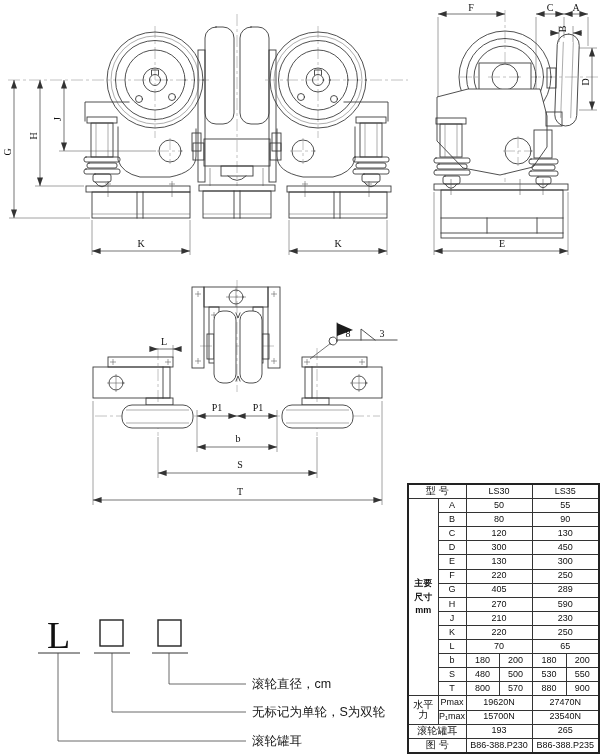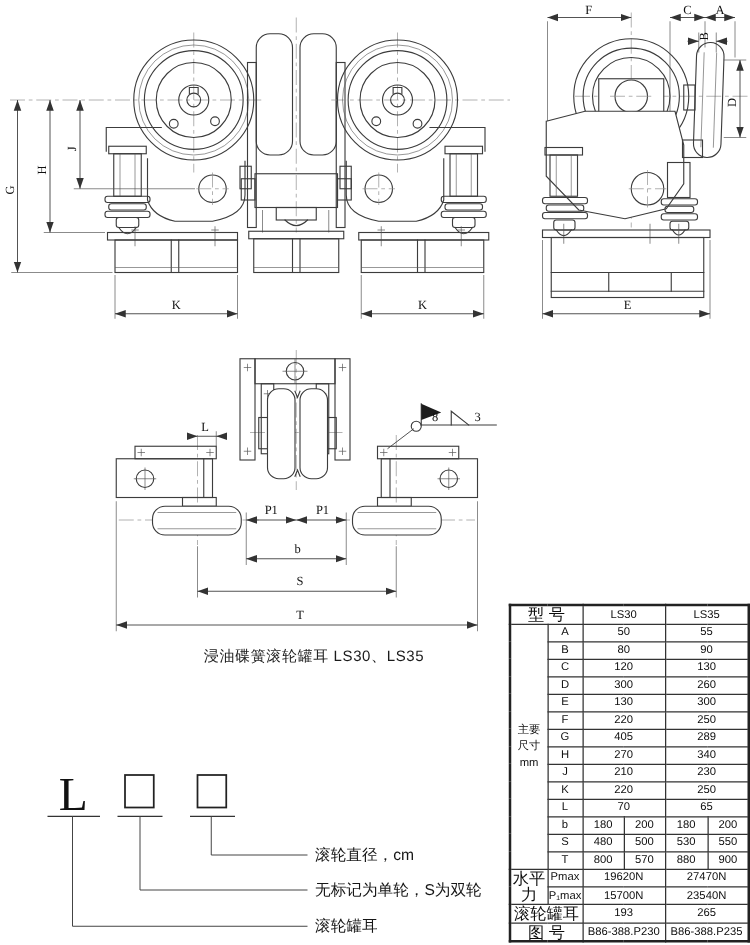--- a/index.html
+++ b/index.html
@@ -18,22 +18,22 @@
   
   .caption{position:absolute;left:163px;top:517px;font-size:12px;letter-spacing:0.5px;color:#1b1b1b;}
   
   .desig-label{font-size:12.5px;fill:#161616;font-family:"Liberation Sans",sans-serif;}
   .desig-prefix{font-family:"Liberation Serif",serif;font-size:38px;fill:#111;}
   
   table.spec{position:absolute;left:407px;top:483px;width:191px;height:271px;
      border-collapse:collapse;table-layout:fixed;border:2px solid #222;}
   table.spec td{border:1px solid #333;text-align:center;vertical-align:middle;
      padding:0;font-size:9px;line-height:1.05;color:#0e0e0e;height:13px;overflow:hidden;}
-  table.spec td.cn{font-size:13px;}
-  table.spec td.group{font-size:9px;line-height:1.5;}
+  table.spec td.cn{font-size:10px;}
+  table.spec td.group{font-size:9px;line-height:1.5;font-weight:bold;}
 </style>
 </head>
 <body>
 
 <div class="page">
 
   <svg style="left:0;top:0" width="600" height="262" viewBox="0 0 600 262">
     <defs>
       <marker id="ar1" markerUnits="userSpaceOnUse" markerWidth="10" markerHeight="8" refX="8.6" refY="4" orient="auto-start-reverse">
         <path d="M0,1 L8.6,4 L0,7 Z" fill="#333"></path>
@@ -306,21 +306,20 @@
       <path class="el" d="M158,437 V478 M317,437 V478"></path>
       <line class="dl" x1="158" y1="473" x2="317" y2="473" marker-start="url(#ar2)" marker-end="url(#ar2)"></line>
       <text class="dt" x="240" y="468">S</text>
 
       <path class="el" d="M93,401 V505 M382,401 V505"></path>
       <line class="dl" x1="93" y1="500" x2="382" y2="500" marker-start="url(#ar2)" marker-end="url(#ar2)"></line>
       <text class="dt" x="240" y="495">T</text>
     </g>
   </svg>
 
-  <div class="caption">浸油碟簧滚轮罐耳 LS30、LS35</div>
 
   <svg style="left:30px;top:600px" width="370" height="156" viewBox="30 600 370 156">
     <text class="desig-prefix" x="47" y="648">L</text>
     <rect x="100" y="620" width="23" height="26" fill="none" stroke="#222" stroke-width="1.4"></rect>
     <rect x="158" y="620" width="23" height="26" fill="none" stroke="#222" stroke-width="1.4"></rect>
     <path d="M38,653 H80 M94,653 H130 M152,653 H188" stroke="#333" stroke-width="1" fill="none"></path>
     <path d="M169,653 V684 H246" stroke="#444" stroke-width="0.8" fill="none"></path>
     <path d="M112,653 V712 H246" stroke="#444" stroke-width="0.8" fill="none"></path>
     <path d="M58,653 V741 H246" stroke="#444" stroke-width="0.8" fill="none"></path>
     <text class="desig-label" x="252" y="688">滚轮直径，cm</text>
@@ -355,41 +354,41 @@
           <td colspan="2">90</td>
         </tr>
         <tr>
           <td>C</td>
           <td colspan="2">120</td>
           <td colspan="2">130</td>
         </tr>
         <tr>
           <td>D</td>
           <td colspan="2">300</td>
-          <td colspan="2">260</td>
+          <td colspan="2">450</td>
         </tr>
         <tr>
           <td>E</td>
           <td colspan="2">130</td>
           <td colspan="2">300</td>
         </tr>
         <tr>
           <td>F</td>
           <td colspan="2">220</td>
           <td colspan="2">250</td>
         </tr>
         <tr>
           <td>G</td>
           <td colspan="2">405</td>
           <td colspan="2">289</td>
         </tr>
         <tr>
           <td>H</td>
           <td colspan="2">270</td>
-          <td colspan="2">340</td>
+          <td colspan="2">590</td>
         </tr>
         <tr>
           <td>J</td>
           <td colspan="2">210</td>
           <td colspan="2">230</td>
         </tr>
         <tr>
           <td>K</td>
           <td colspan="2">220</td>
           <td colspan="2">250</td>

